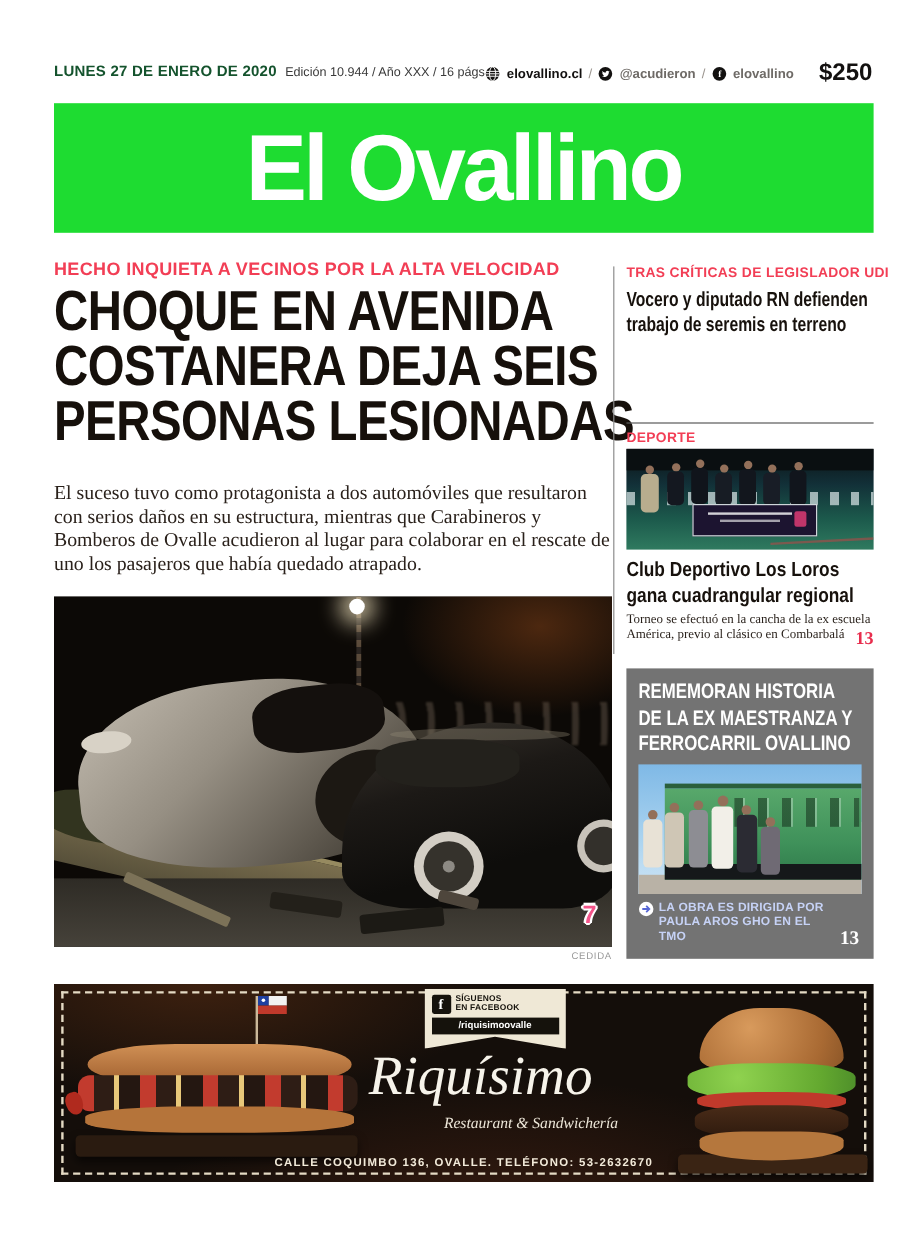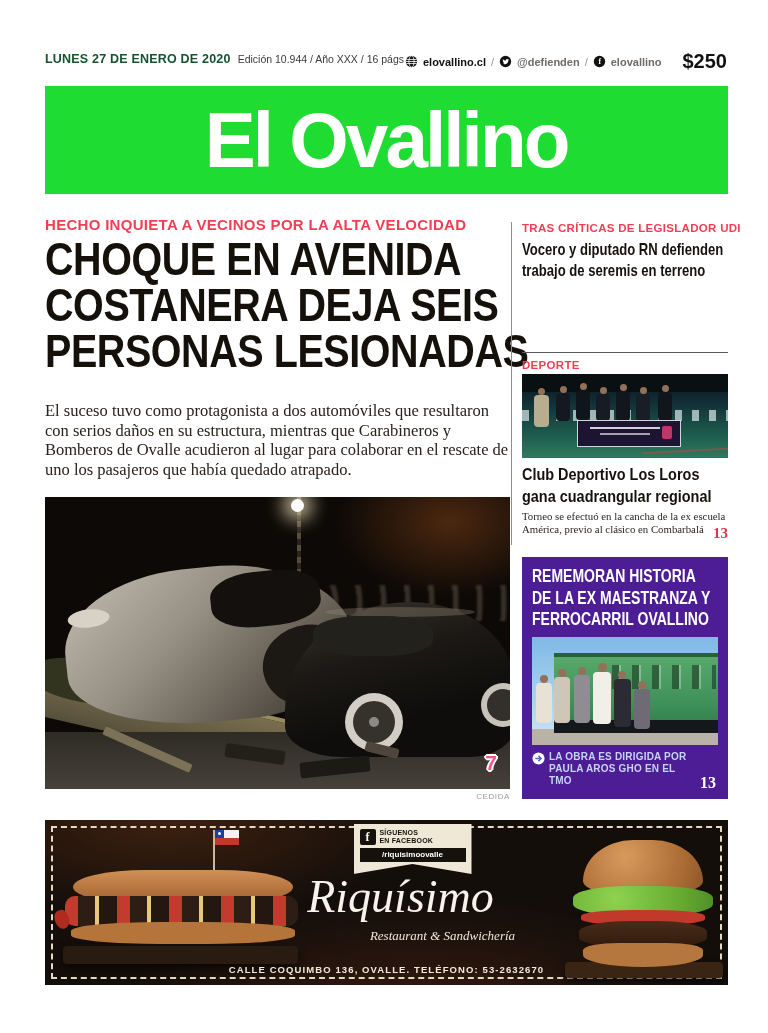--- a/index.html
+++ b/index.html
@@ -36,21 +36,21 @@
   
   .vrule{left:511px;top:222px;width:1px;height:323px;background:#8d8d8d;}
   .rcol-kicker{font-size:11.5px;}
   .r-hl{font-size:17px;font-weight:800;line-height:21px;color:#17110c;white-space:nowrap;
         transform-origin:0 50%;}
   .sum{font-family:"Liberation Serif",serif;font-size:10.8px;line-height:12.8px;color:#271f19;}
   .pagenum{position:absolute;right:0;bottom:0;font-size:15px;font-weight:800;color:#e82d4d;
            font-family:"Liberation Serif",serif;}
   .hr{left:522px;top:352px;width:206px;height:1px;background:#5a5a5a;}
   
-  .bluebox{left:522px;top:557px;width:206px;height:242px;background:#4c1d95;overflow:hidden;}
+  .bluebox{left:522px;top:557px;width:206px;height:242px;background:#737373;overflow:hidden;}
   .b-hl{font-size:17.5px;font-weight:800;line-height:21.5px;color:#fff;white-space:nowrap;
         transform:scaleX(.8);transform-origin:0 50%;}
   .b-caption{display:flex;gap:4px;align-items:flex-start;}
   .b-cap-text{font-size:10px;font-weight:700;line-height:12px;color:#c6d2f6;letter-spacing:.2px;width:150px;}
   .b-page{position:absolute;right:12px;bottom:7px;font-size:16px;font-weight:800;color:#fff;
           font-family:"Liberation Serif",serif;}
   
   .fig-head{position:absolute;border-radius:50%;background:#93705a;}
   .fig-body{position:absolute;border-radius:4px;}
   
@@ -92,21 +92,21 @@
         </svg>
     </span>
     <span class="site">elovallino.cl</span>
     <span class="slash">/</span>
     <span class="ic">
       <svg viewBox="0 0 16 16" width="13" height="13">
           <circle cx="8" cy="8" r="7" fill="#131110"></circle>
           <path fill="#fff" d="M12.3 5.6c-.3.15-.6.25-.9.3.33-.2.57-.52.68-.9-.3.18-.65.32-1 .4a1.62 1.62 0 0 0-2.8 1.12c0 .13.01.25.04.37-1.36-.07-2.56-.72-3.37-1.7-.14.24-.22.52-.22.82 0 .56.29 1.06.72 1.35-.27-.01-.52-.08-.74-.2v.02c0 .79.56 1.45 1.3 1.6-.14.04-.28.06-.43.06l-.3-.03c.2.65.8 1.12 1.52 1.13a3.27 3.27 0 0 1-2.4.67 4.6 4.6 0 0 0 2.49.73c2.99 0 4.62-2.47 4.62-4.62v-.21c.32-.23.6-.52.79-.91z"></path>
         </svg>
     </span>
-    <span class="handle">@defienden</span>
+    <span class="handle">@acudieron</span>
     <span class="slash">/</span>
     <span class="ic">
       <svg viewBox="0 0 16 16" width="13" height="13">
           <circle cx="8" cy="8" r="7" fill="#131110"></circle>
           <text x="8.3" y="11.6" font-size="9.5" font-family="Liberation Serif,serif" font-weight="bold" fill="#fff" text-anchor="middle">f</text>
         </svg>
     </span>
     <span class="handle">elovallino</span>
     <span class="price">$250</span>
   </div>

